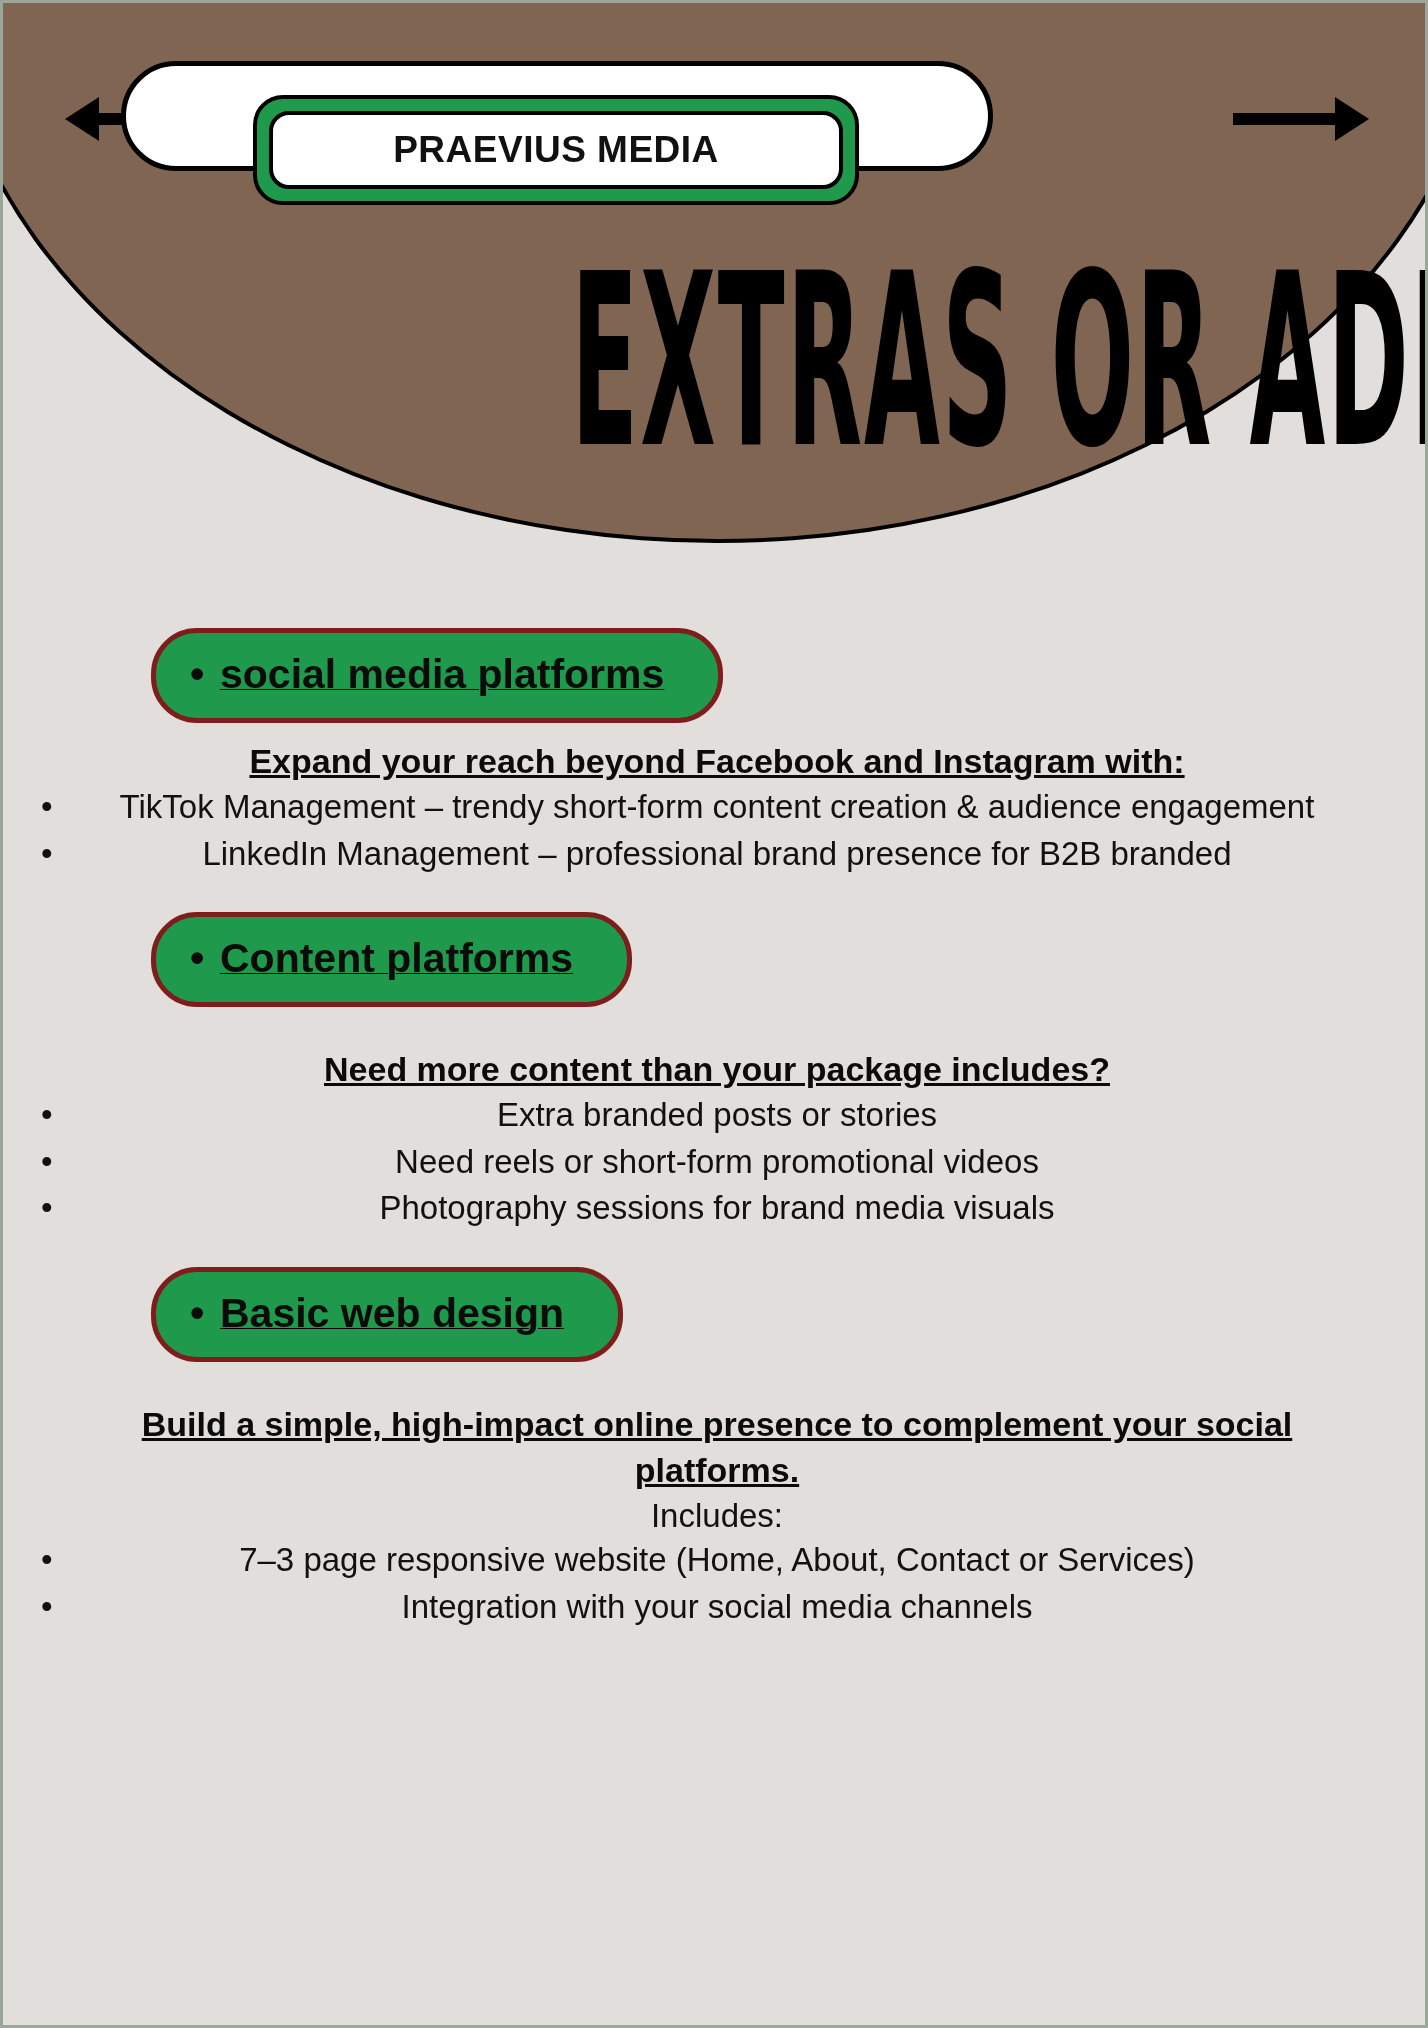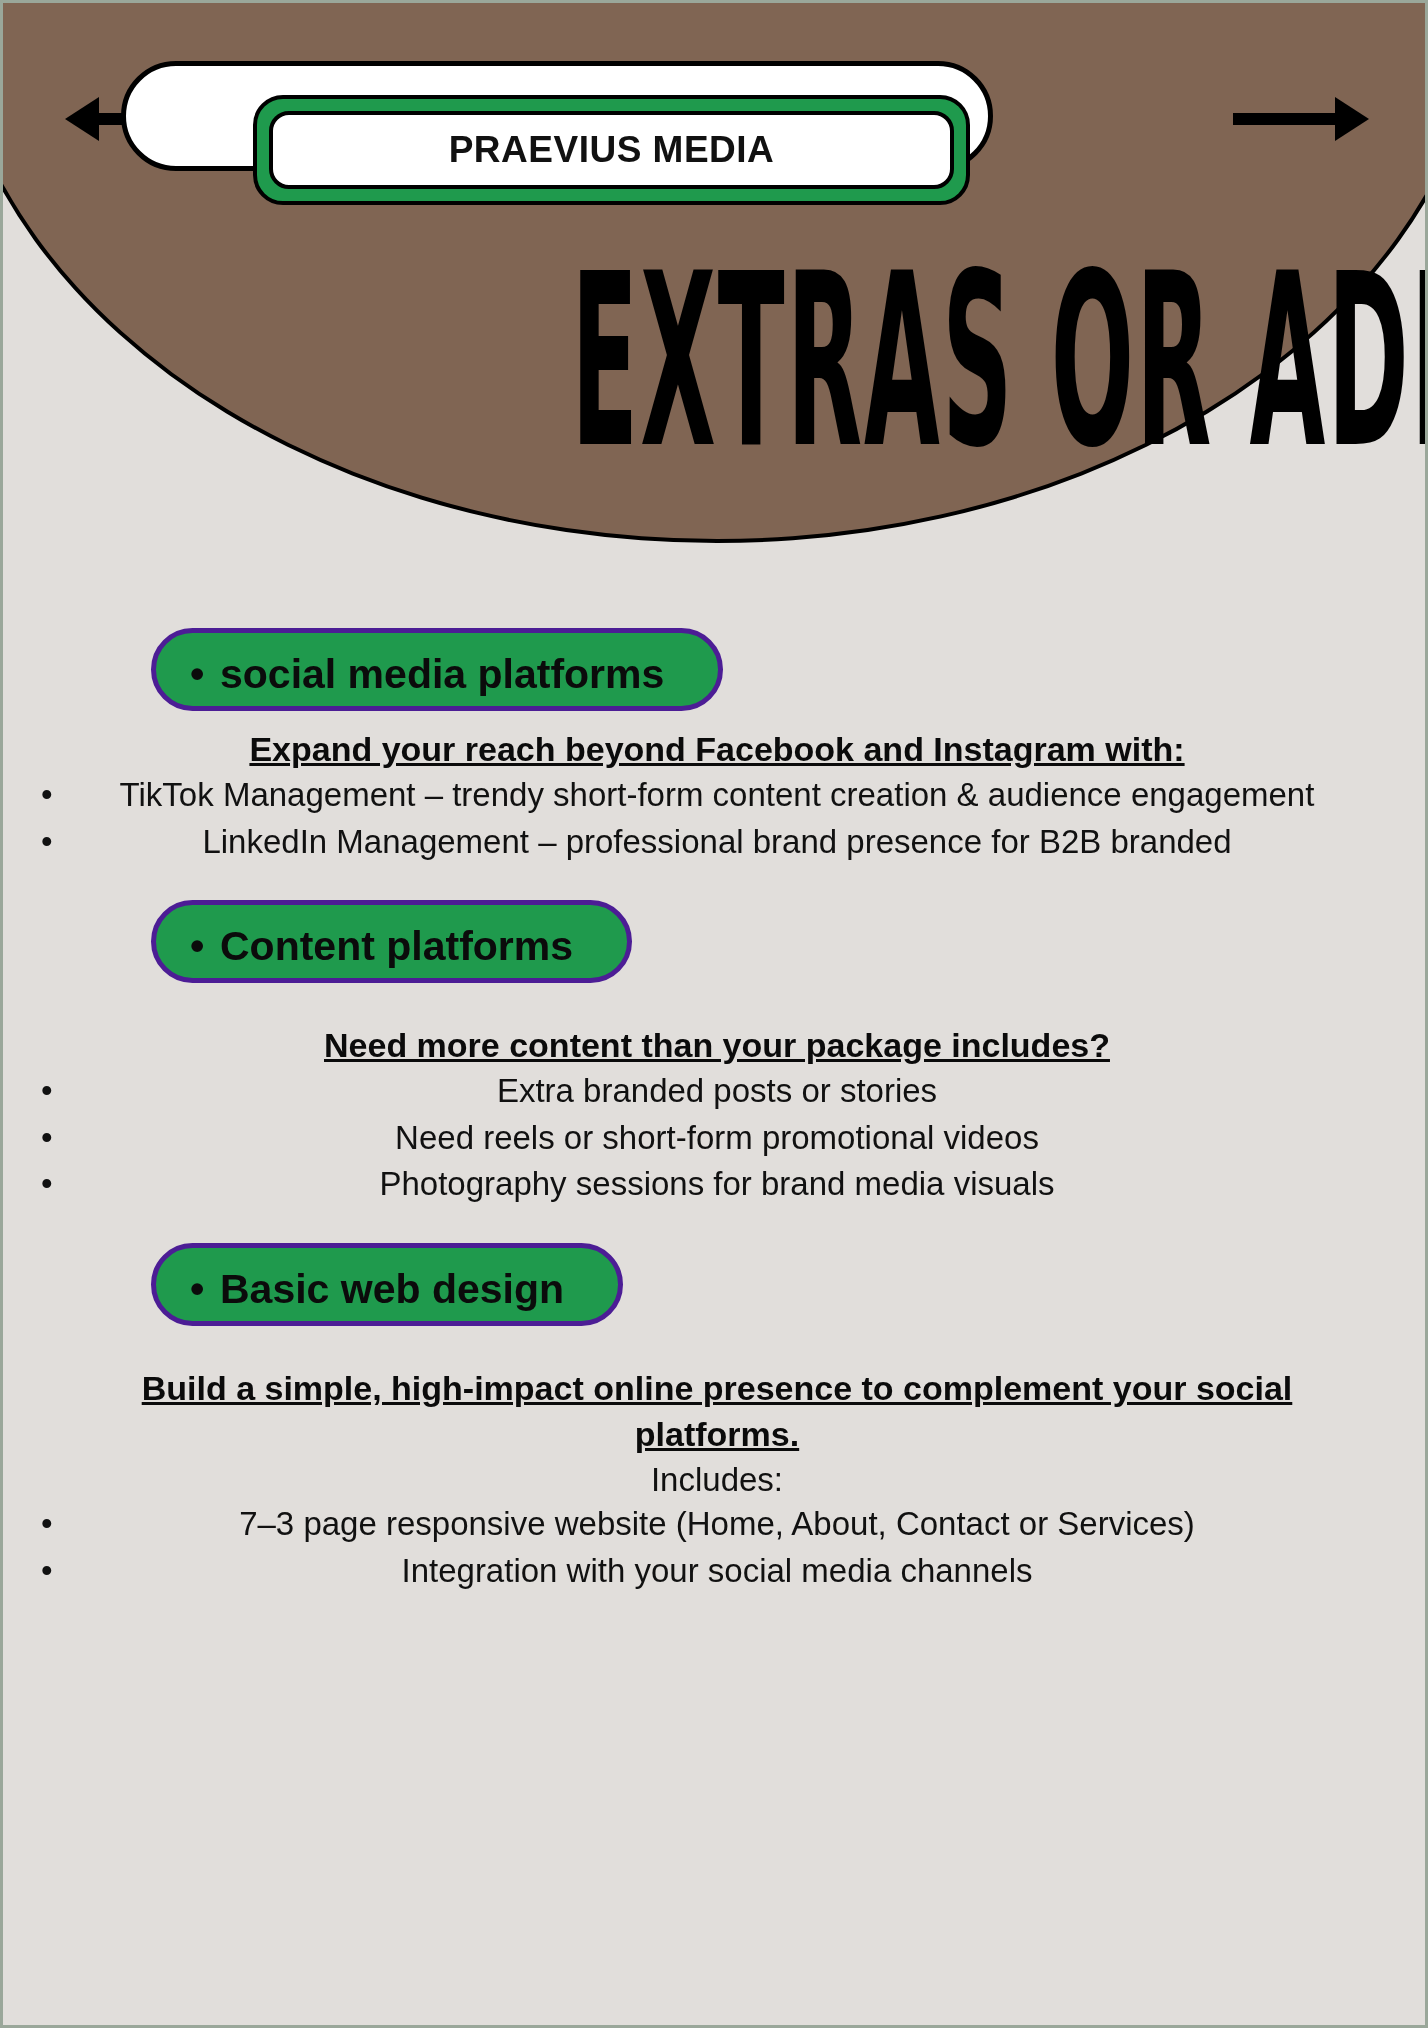--- a/index.html
+++ b/index.html
@@ -75,21 +75,21 @@
     height: 110px;
     background: #ffffff;
     border: 5px solid #000000;
     border-radius: 56px;
     box-sizing: border-box;
   }
   .banner-green-outer {
     position: absolute;
     left: 250px;
     top: 92px;
-    width: 717px;
+    width: 606px;
     height: 110px;
     background: #1f9a4d;
     border: 4px solid #000000;
     border-radius: 30px;
     box-sizing: border-box;
   }
   .banner-green-inner {
     position: absolute;
     left: 12px;
     top: 12px;
@@ -137,25 +137,26 @@
     position: absolute;
     left: 0;
     top: 625px;
     width: 1428px;
   }
 
   
   .pill {
     display: inline-block;
     background: #1f9a4d;
-    border: 5px solid #4c1d95;
+    border: 5px solid #7f1d1d;
     border-radius: 46px;
     box-sizing: border-box;
-    padding: 18px 54px 8px 34px;
+    padding: 18px 54px 20px 34px;
     margin-left: 148px;
+    text-decoration: underline;
   }
   .pill-text {
     font-family: "Liberation Sans", sans-serif;
     font-weight: bold;
     font-size: 41px;
     color: #0b0b0b;
     line-height: 1.15;
     white-space: nowrap;
   }
   .pill-bullet {

